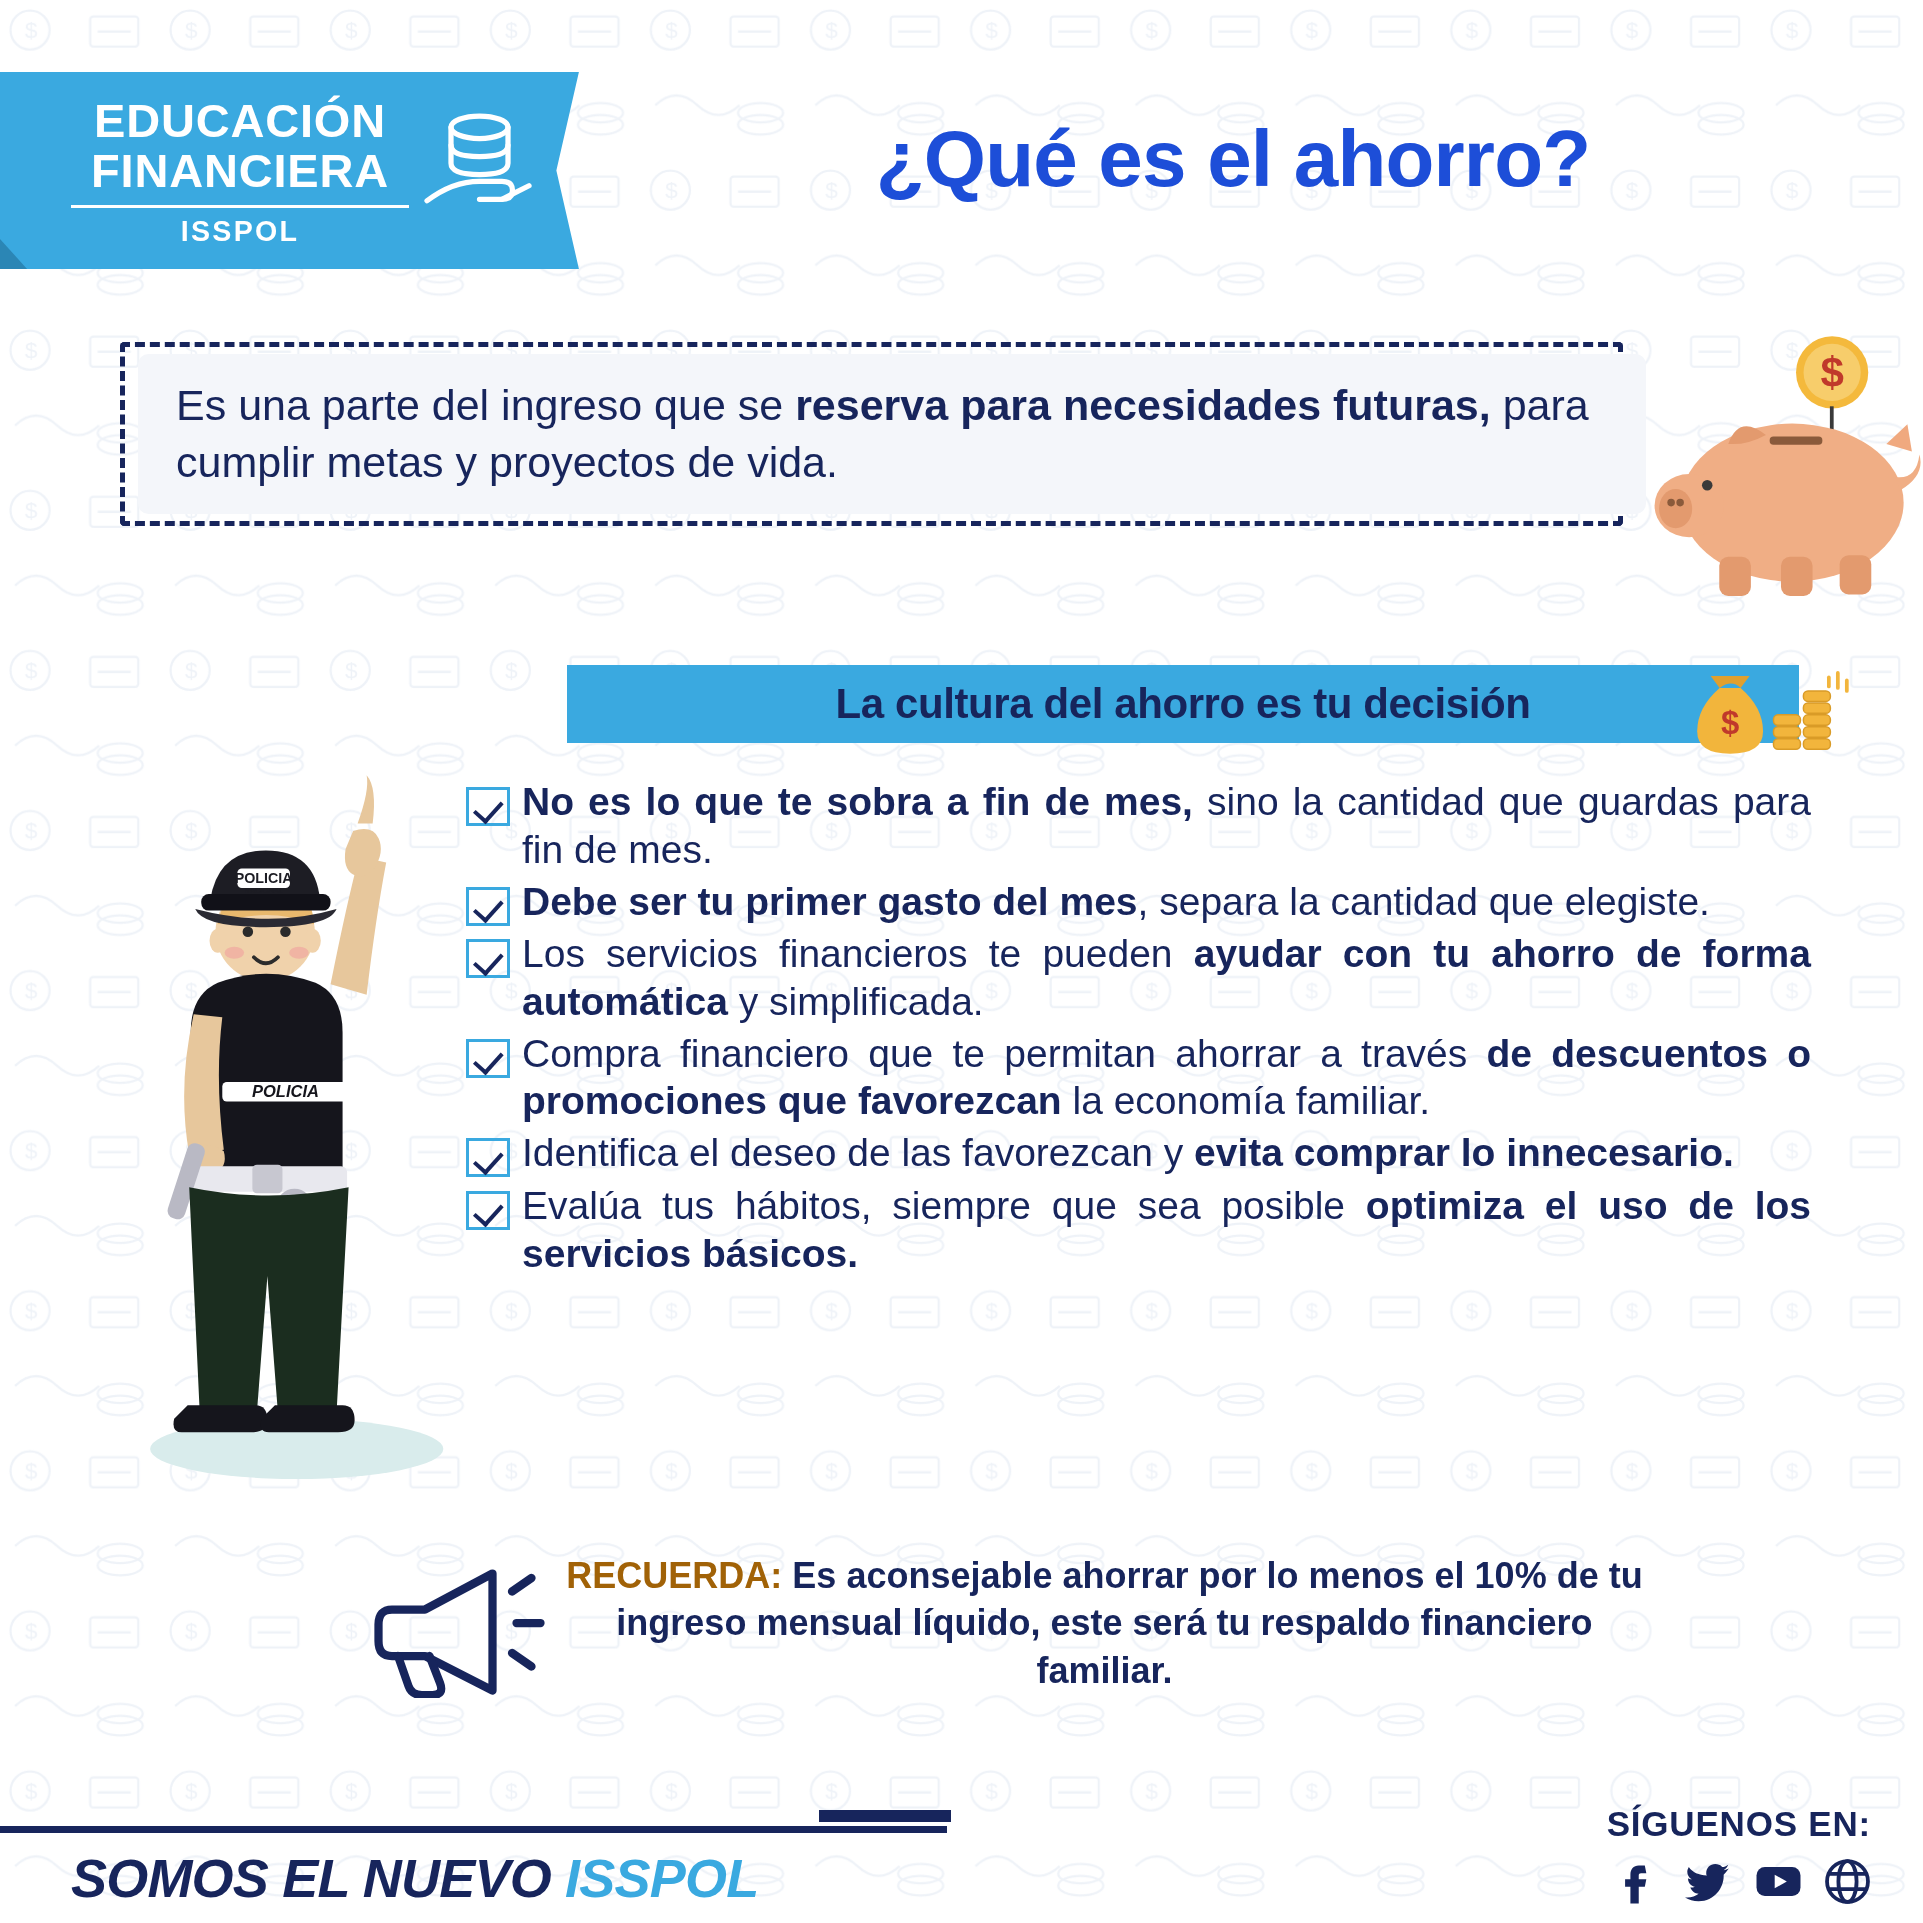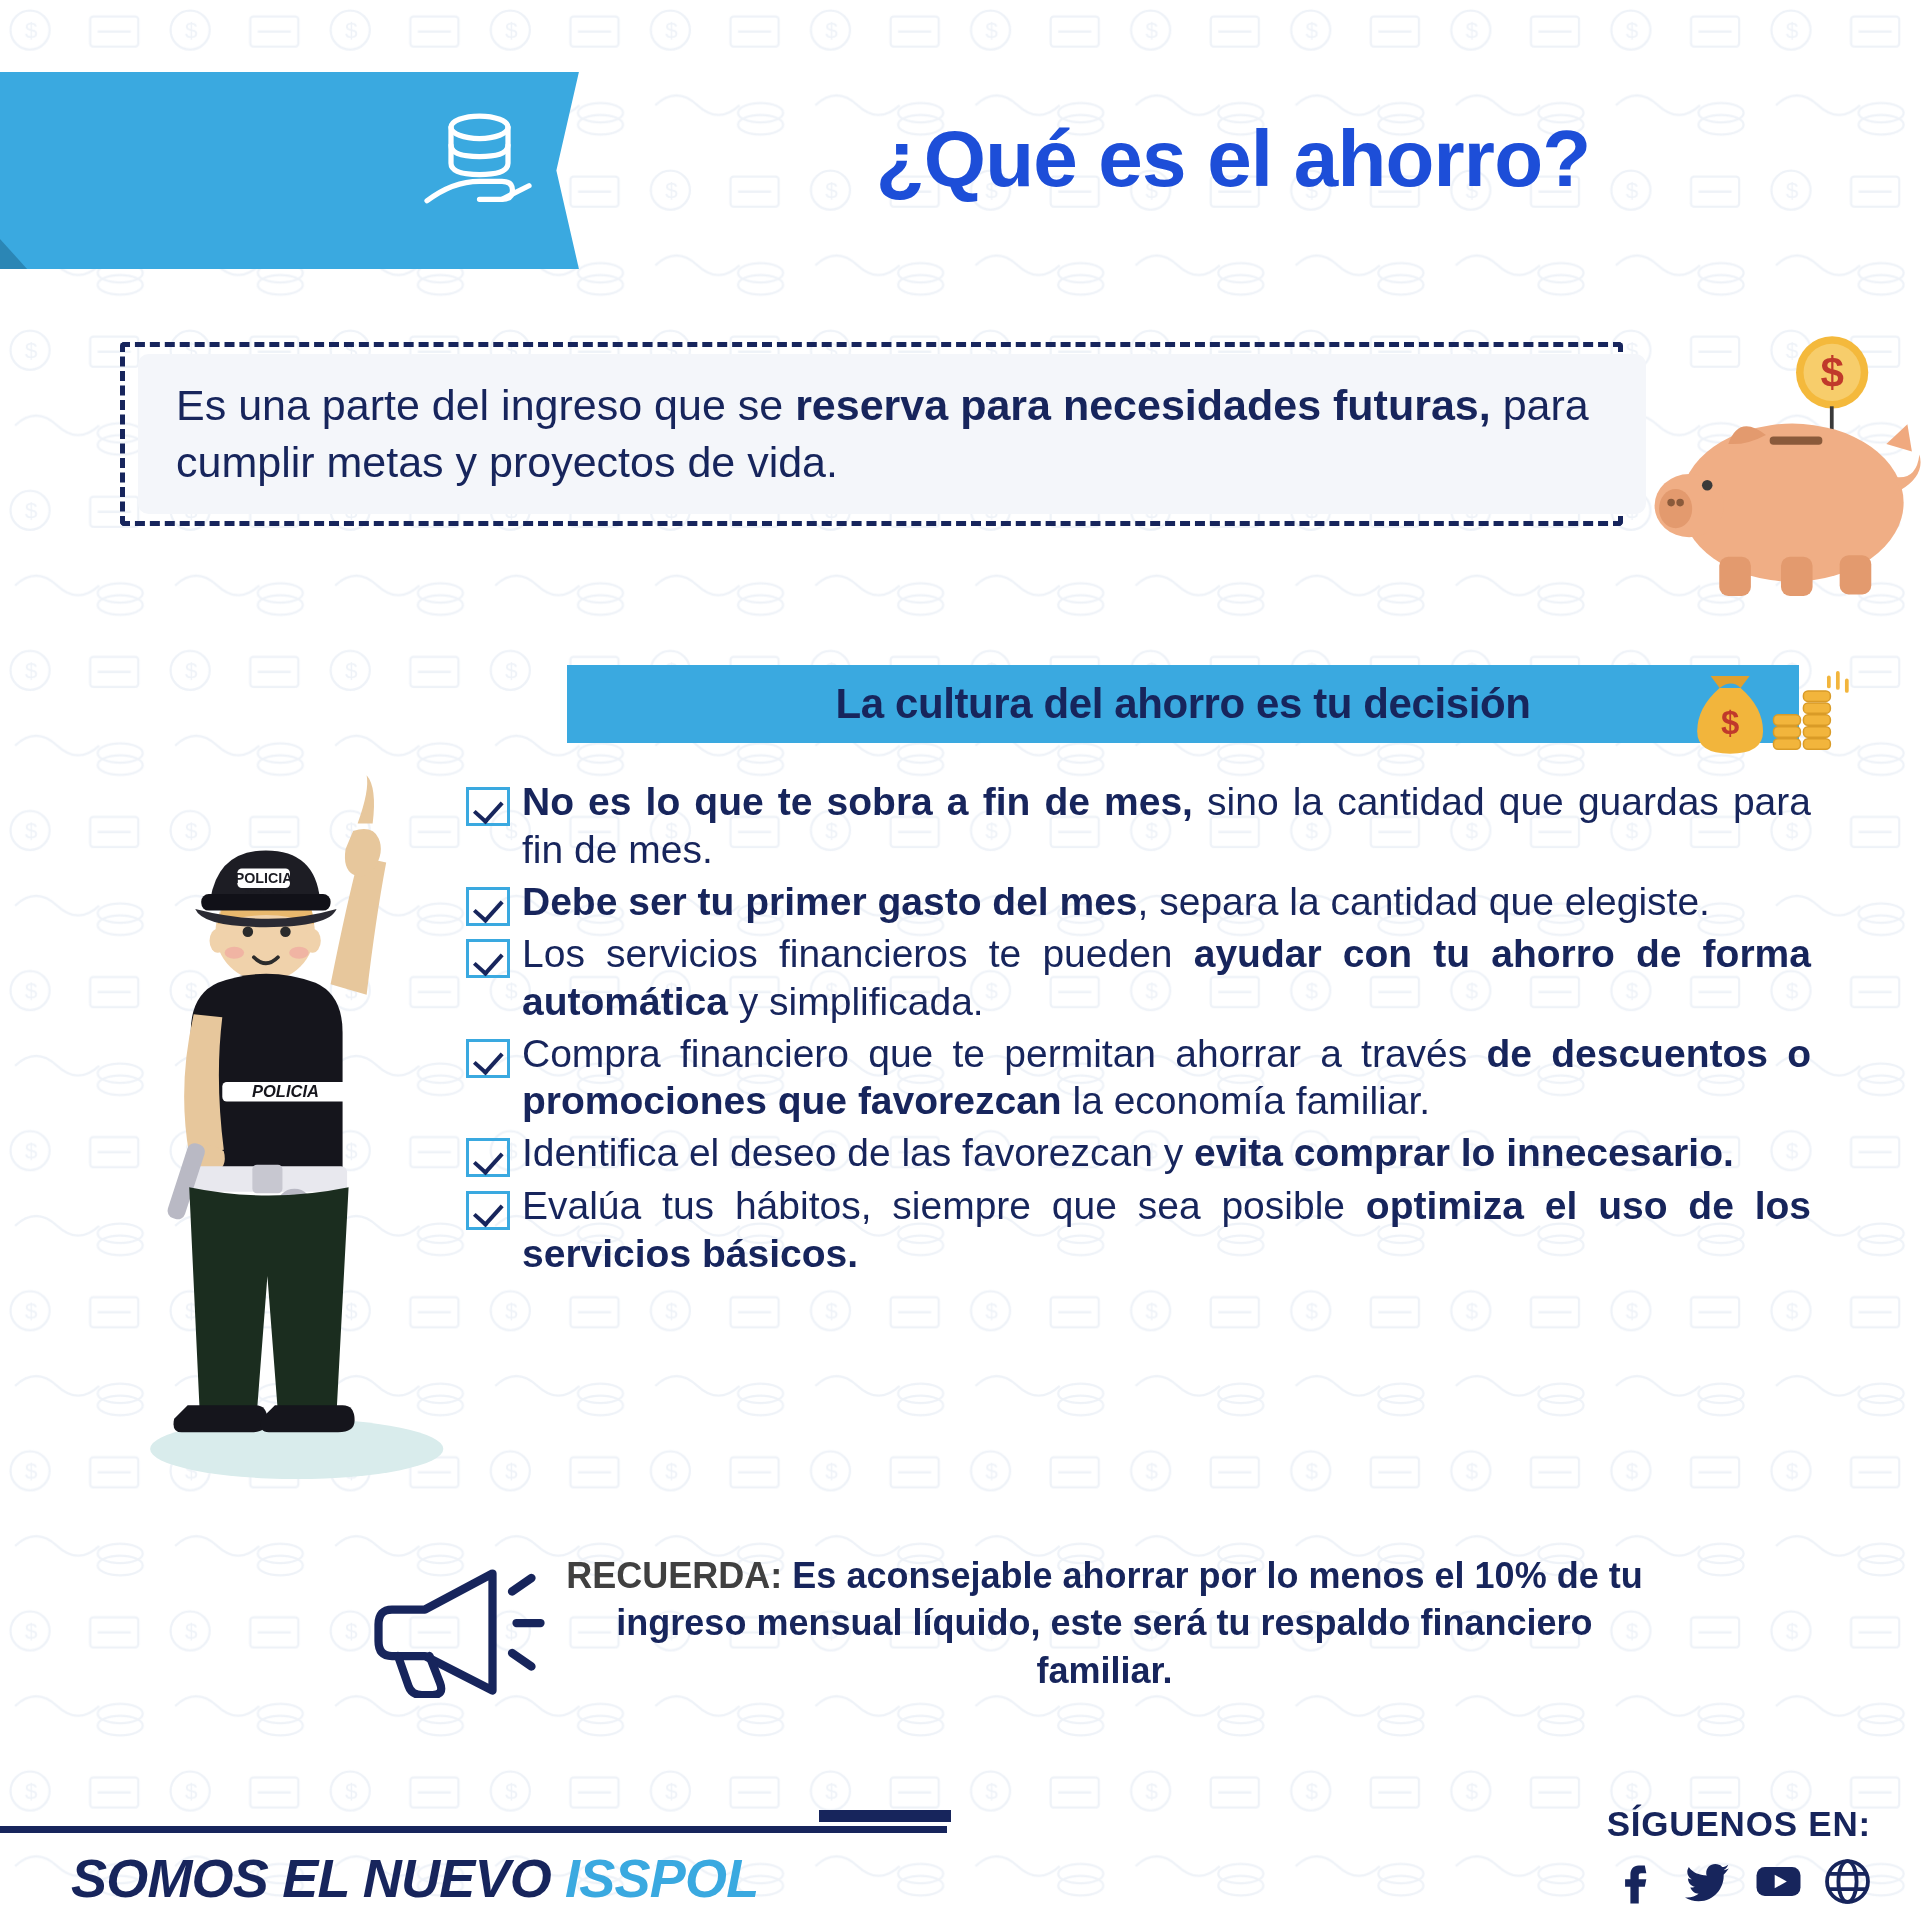--- a/index.html
+++ b/index.html
@@ -230,21 +230,21 @@
     margin-right: 15px;
   }
   .remember-text {
     flex: 1 1 auto;
     text-align: center;
     font-size: 36px;
     font-weight: bold;
     line-height: 1.32;
     color: #17255c;
   }
-  .remember-text .red { color: #404040; }
+  .remember-text .red { color: #a16207; }
 
   
   .footer-rule {
     position: absolute;
     left: 0;
     top: 1826px;
     width: 947px;
     height: 6.8px;
     background: #17255c;
     z-index: 3;
@@ -317,20 +317,26 @@
     </pattern>
   </defs>
   <rect width="2560" height="2560" fill="url(#fin)"></rect>
 </svg>
 
 <div class="badge">
   <svg class="badge-bg" viewBox="0 0 790 262" preserveAspectRatio="none">
     <polygon points="0,0 770,0 740,131 770,262 0,262" fill="#3aa9e0"></polygon>
     <polygon points="0,222 36,262 0,262" fill="#2b86b5"></polygon>
   </svg>
+  <div class="badge-text">
+    <div class="badge-line1">EDUCACIÓN</div>
+    <div class="badge-line1">FINANCIERA</div>
+    <div class="badge-rule"></div>
+    <div class="badge-sub">ISSPOL</div>
+  </div>
   <svg class="badge-icon" viewBox="0 0 160 170">
     <g fill="none" stroke="#ffffff" stroke-width="7" stroke-linecap="round">
       <ellipse cx="78" cy="28" rx="38" ry="15"></ellipse>
       <path d="M40 28 v48 q0 15 38 15 q38 0 38 -15 v-48"></path>
       <path d="M40 52 q0 15 38 15 q38 0 38 -15"></path>
       <path d="M8 126 q34 -26 70 -26 h30 q14 0 14 12 t-14 12 h-30"></path>
       <path d="M108 124 l36 -18"></path>
     </g>
   </svg>
 </div>

